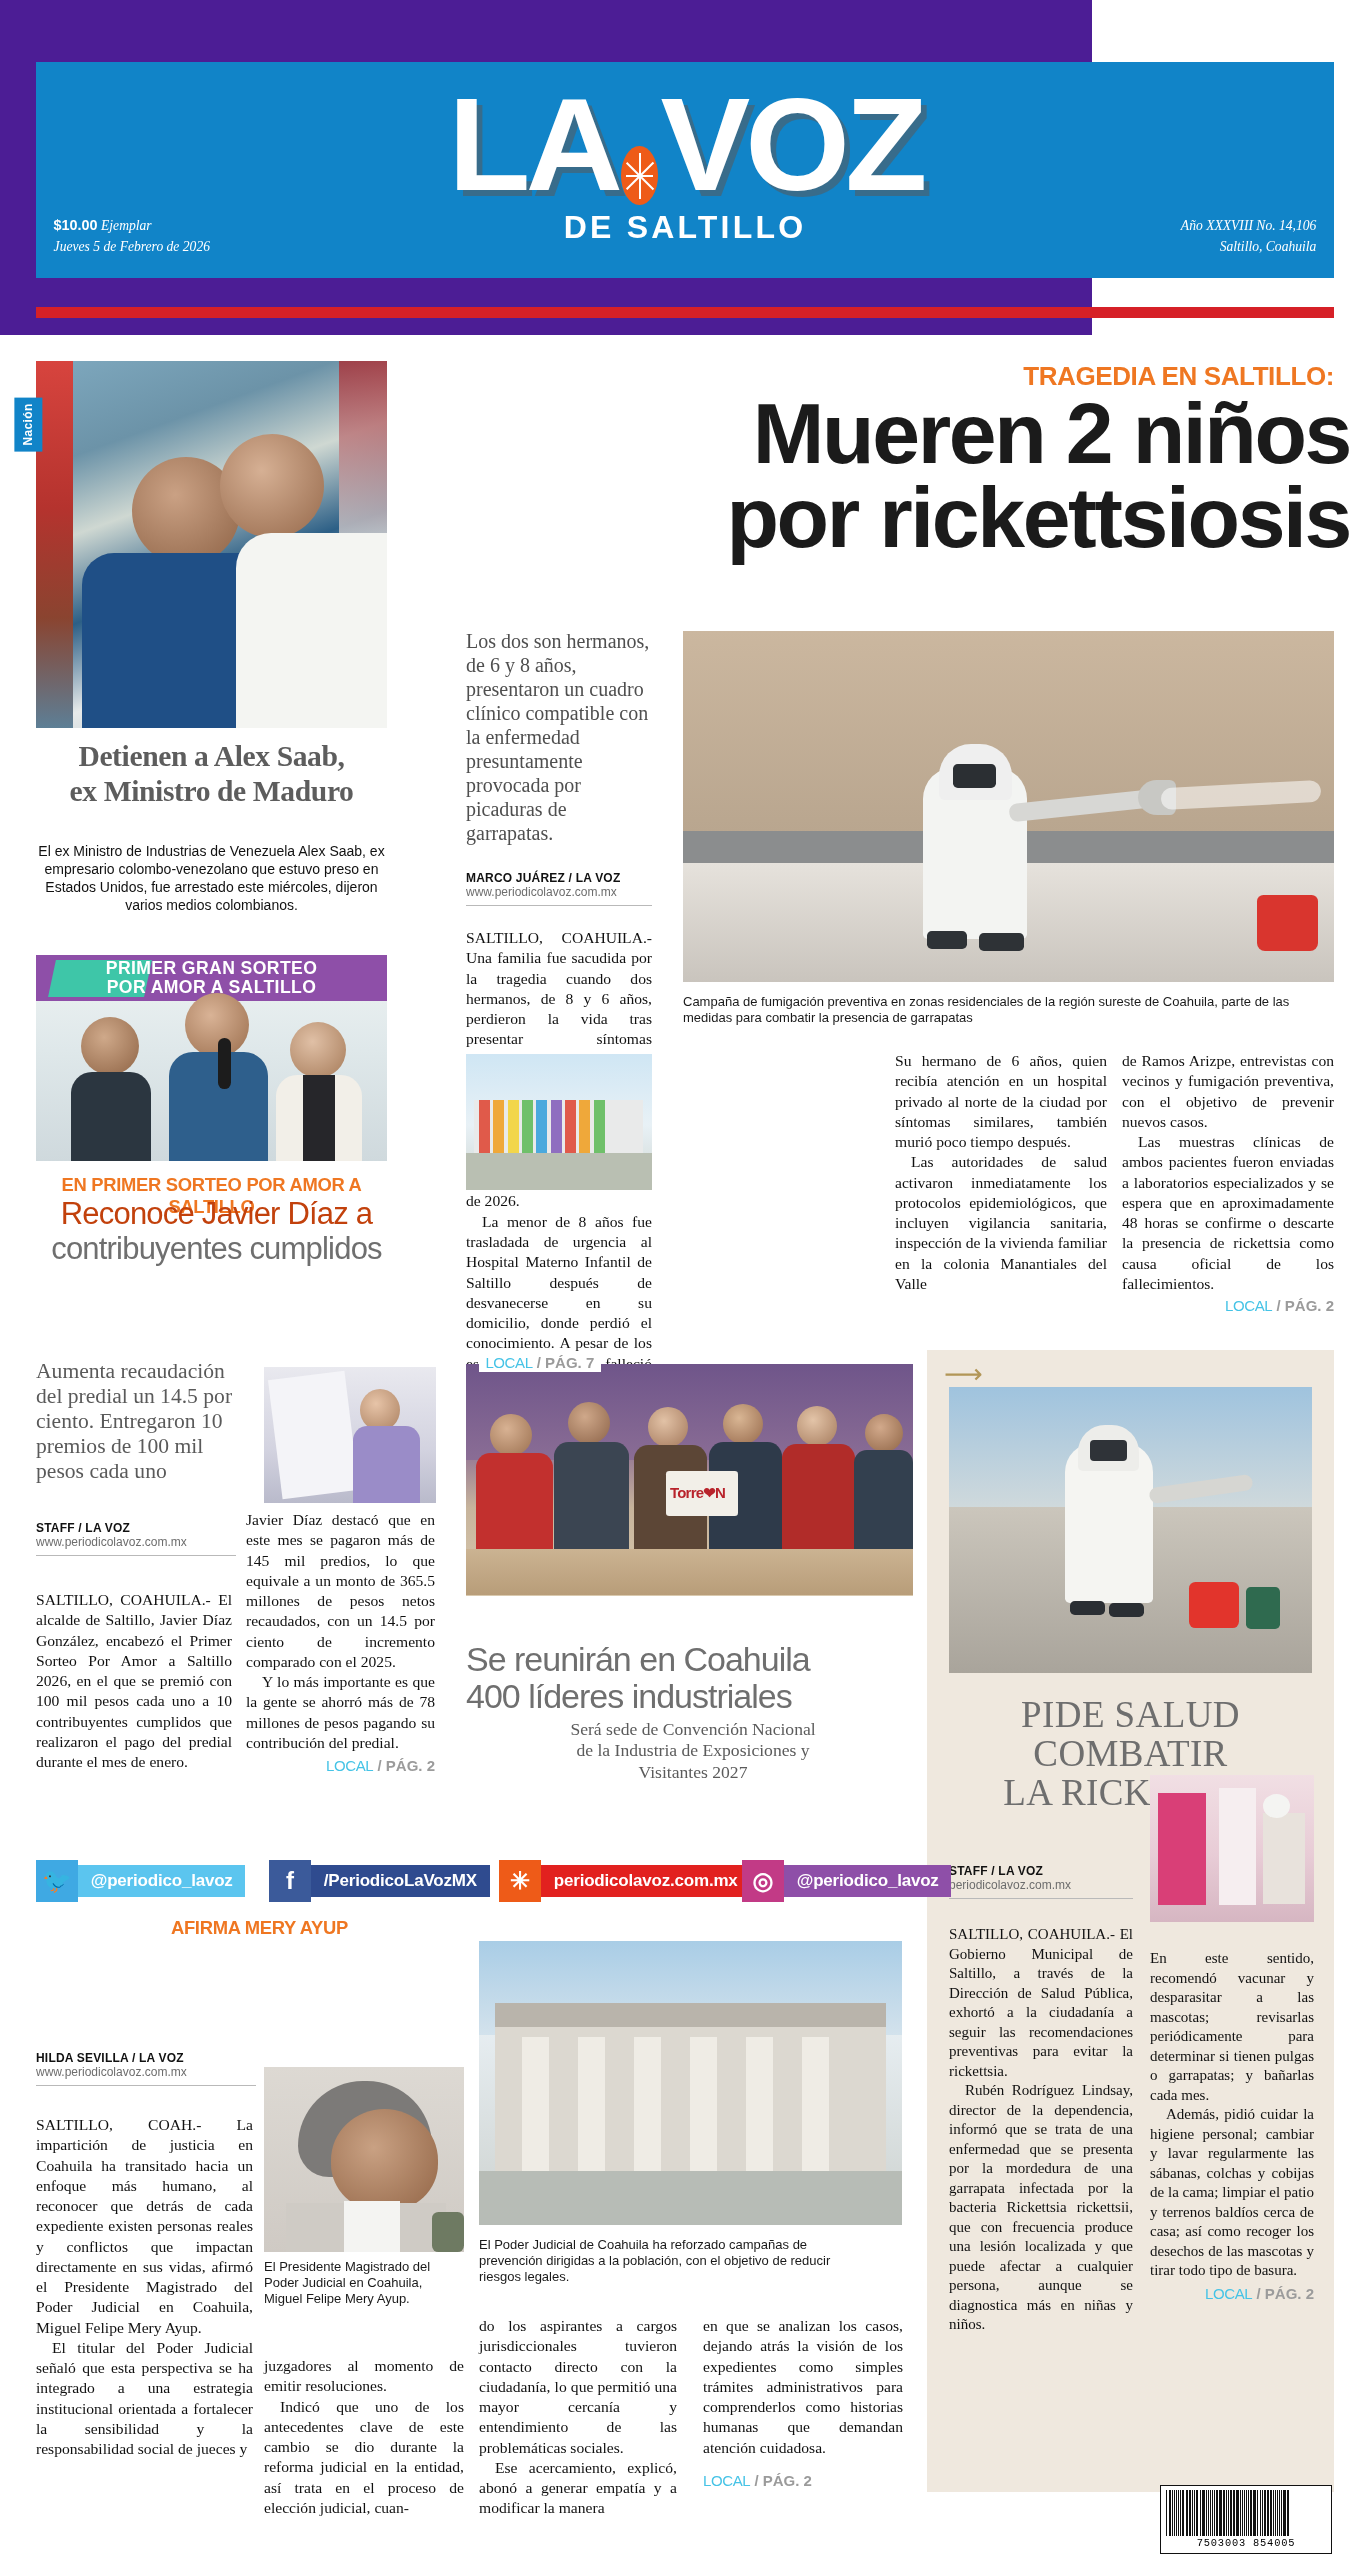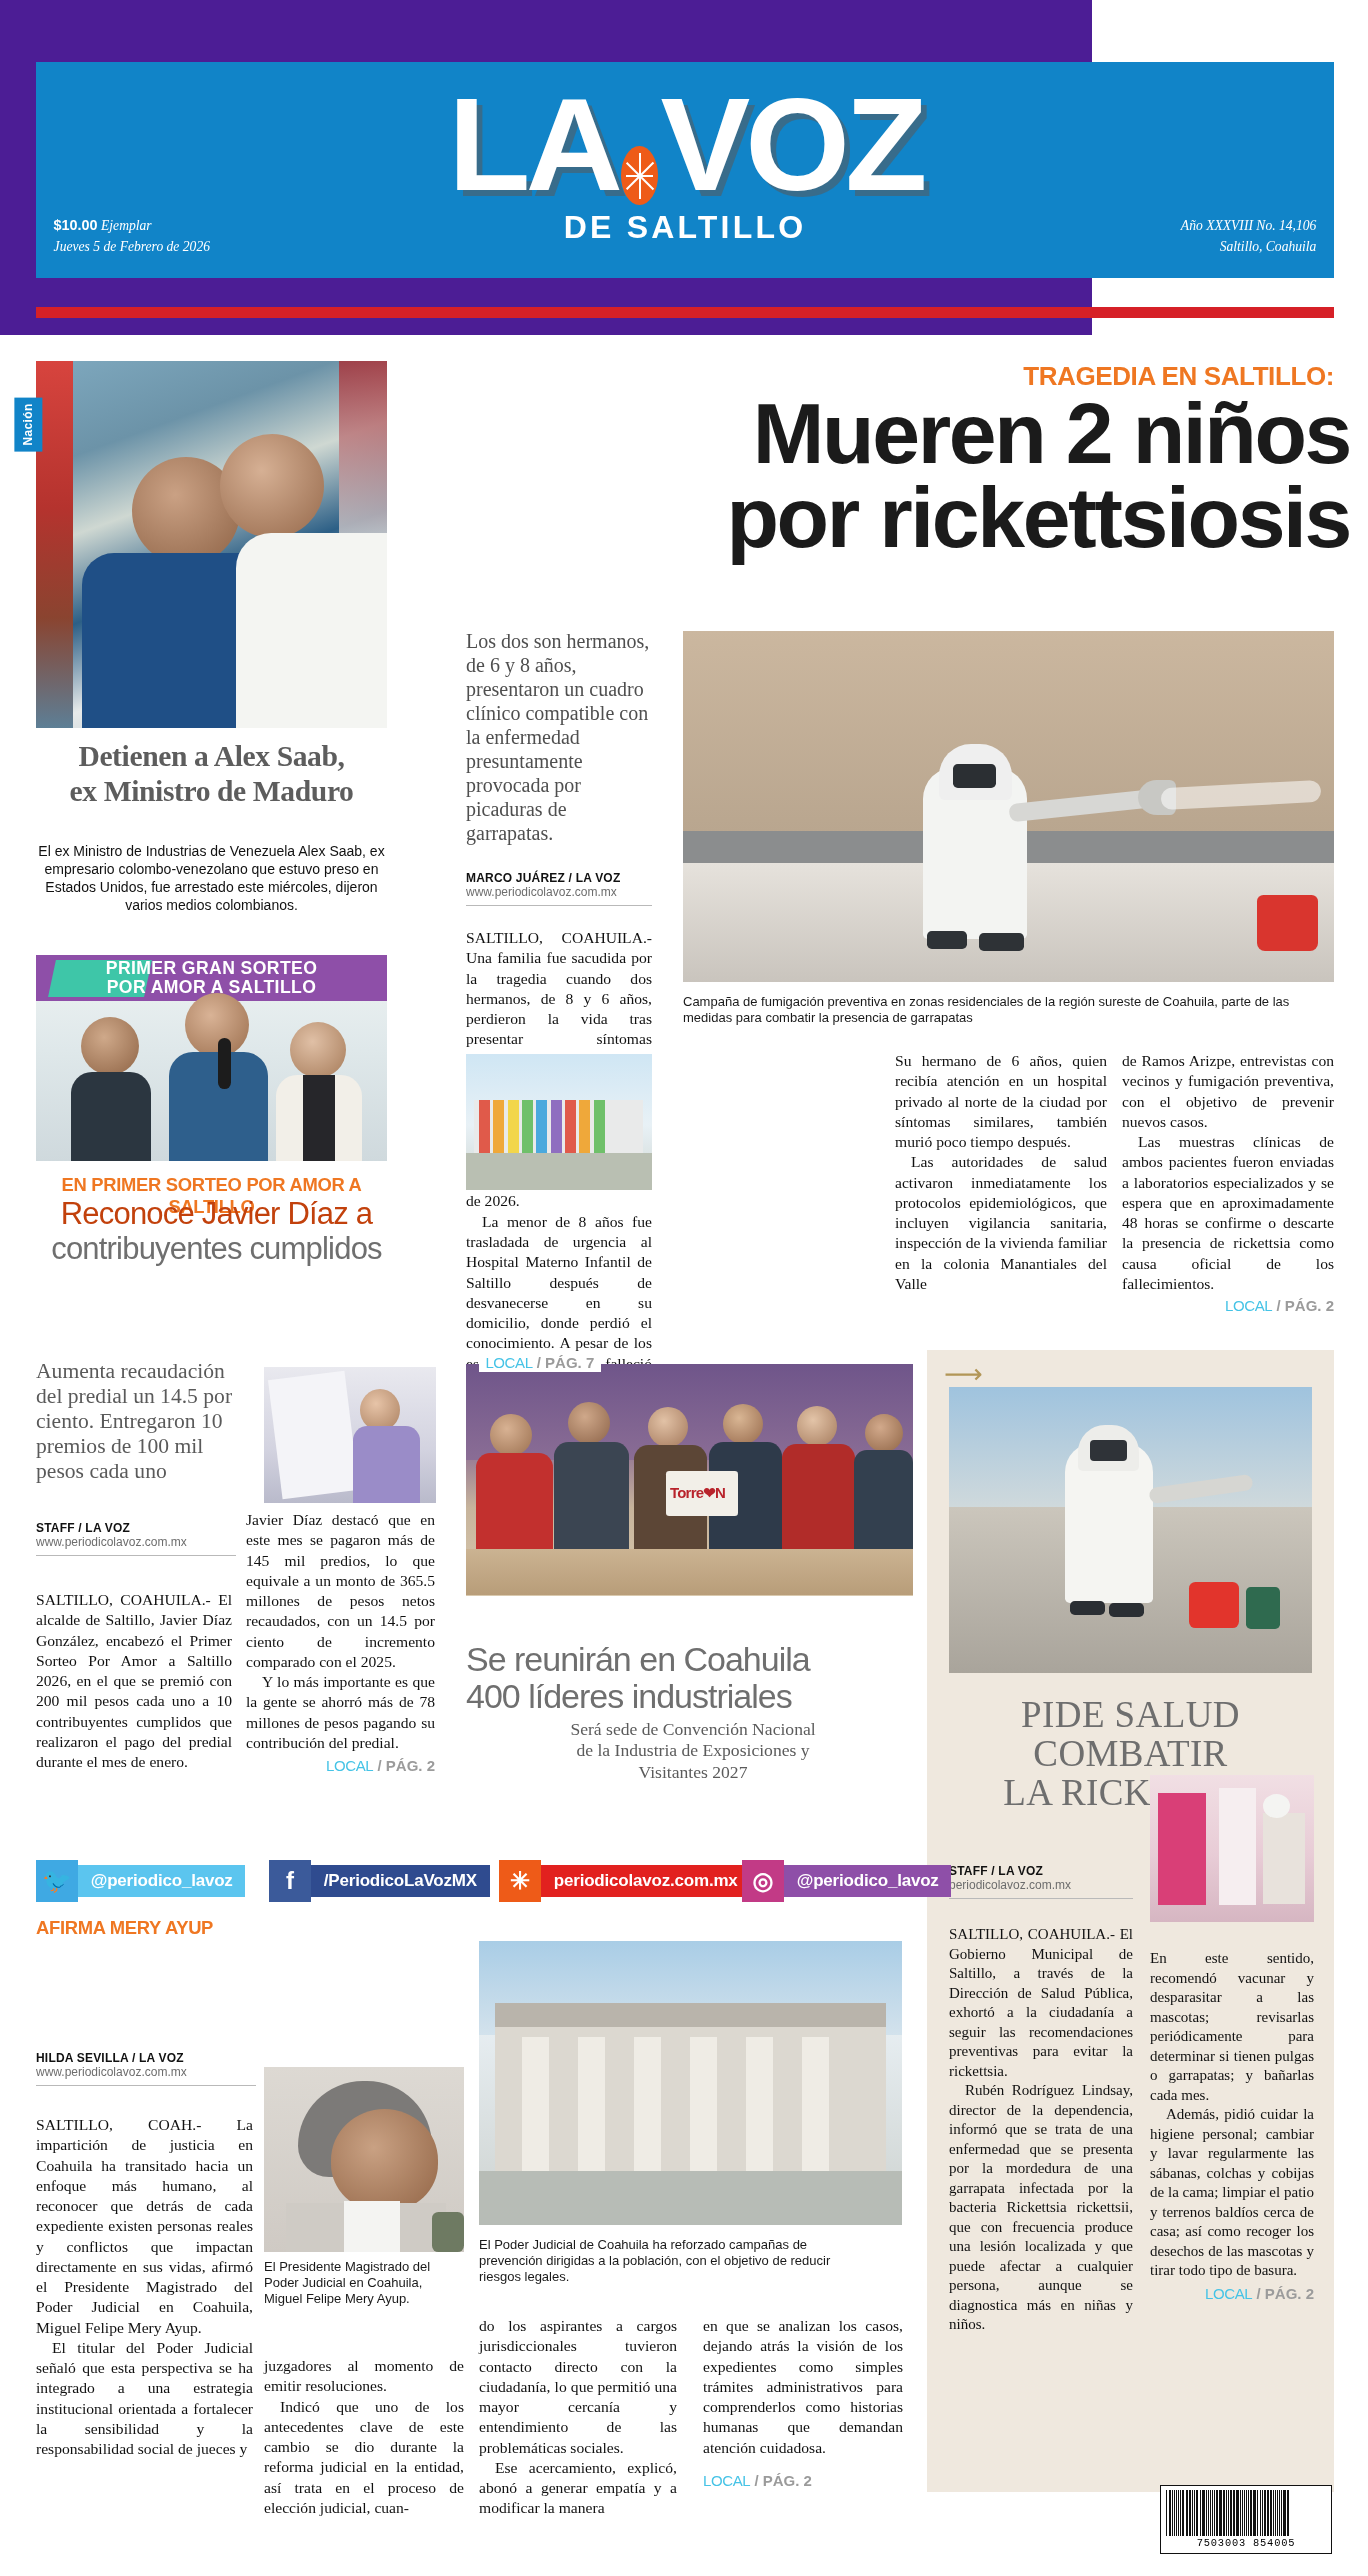--- a/index.html
+++ b/index.html
@@ -190,21 +190,21 @@
     <div style="position:absolute;left:89px;top:59px;width:67px;height:77px;background:#9a8cc8;border-radius:14.4px 14.4px 0 0;"></div>
   </div>
 
   <div style="position:absolute;left:36px;top:1521px;width:200px;">
     <div class="byline">STAFF / LA VOZ</div>
     <div class="url">www.periodicolavoz.com.mx</div>
     <div class="hr-thin"></div>
   </div>
 
   <div class="body-col" style="position:absolute;left:36px;top:1590px;width:196px;">
-    <p>SALTILLO, COAHUILA.- El alcalde de Saltillo, Javier Díaz González, encabezó el Primer Sorteo Por Amor a Saltillo 2026, en el que se premió con 200 mil pesos cada uno a 10 contribuyentes cumplidos que realizaron el pago del predial durante el mes de enero.</p>
+    <p>SALTILLO, COAHUILA.- El alcalde de Saltillo, Javier Díaz González, encabezó el Primer Sorteo Por Amor a Saltillo 2026, en el que se premió con 100 mil pesos cada uno a 10 contribuyentes cumplidos que realizaron el pago del predial durante el mes de enero.</p>
   </div>
   <div class="body-col" style="position:absolute;left:246px;top:1510px;width:189px;">
     <p>Javier Díaz destacó que en este mes se pagaron más de 145 mil predios, lo que equivale a un monto de 365.5 millones de pesos netos recaudados, con un 14.5 por ciento de incremento comparado con el 2025.</p>
     <p>Y lo más importante es que la gente se ahorró más de 78 millones de pesos pagando su contribución del predial.</p>
     <div style="text-align:right;margin-top:3.2px;">
       <span class="pagref"><span class="loc">LOCAL</span> <span>/ PÁG. 2</span></span>
     </div>
   </div>
 
   <div style="position:absolute;left:423px;top:361px;width:911px;text-align:right;">
@@ -358,21 +358,21 @@
     <div class="soc" id="soc2" style="left:463px;">
         <span class="ico" style="background: rgb(238, 91, 24);">✳</span>
         <span class="lbl" style="background: rgb(226, 33, 31);">periodicolavoz.com.mx</span>
       </div>
     <div class="soc" id="soc3" style="left:706px;">
         <span class="ico" style="background: rgb(194, 58, 134);">◎</span>
         <span class="lbl" style="background: rgb(142, 79, 168);">@periodico_lavoz</span>
       </div>
   </div>
 
-  <div style="position:absolute;left:36px;top:1917px;width:447px;">
+  <div style="position:absolute;left:36px;top:1917px;width:447px;text-align:center;">
     <div class="kicker">AFIRMA MERY AYUP</div>
   </div>
   <div style="position:absolute;left:36px;top:2051px;width:220px;">
     <div class="byline">HILDA SEVILLA / LA VOZ</div>
     <div class="url">www.periodicolavoz.com.mx</div>
     <div class="hr-thin"></div>
   </div>
   <div class="body-col" style="position:absolute;left:36px;top:2115px;width:217px;">
     <p>SALTILLO, COAH.- La impartición de justicia en Coahuila ha transitado hacia un enfoque más humano, al reconocer que detrás de cada expediente existen personas reales y conflictos que impactan directamente en sus vidas, afirmó el Presidente Magistrado del Poder Judicial en Coahuila, Miguel Felipe Mery Ayup.</p>
     <p>El titular del Poder Judicial señaló que esta perspectiva se ha integrado a una estrategia institucional orientada a fortalecer la sensibilidad y la responsabilidad social de jueces y</p>

